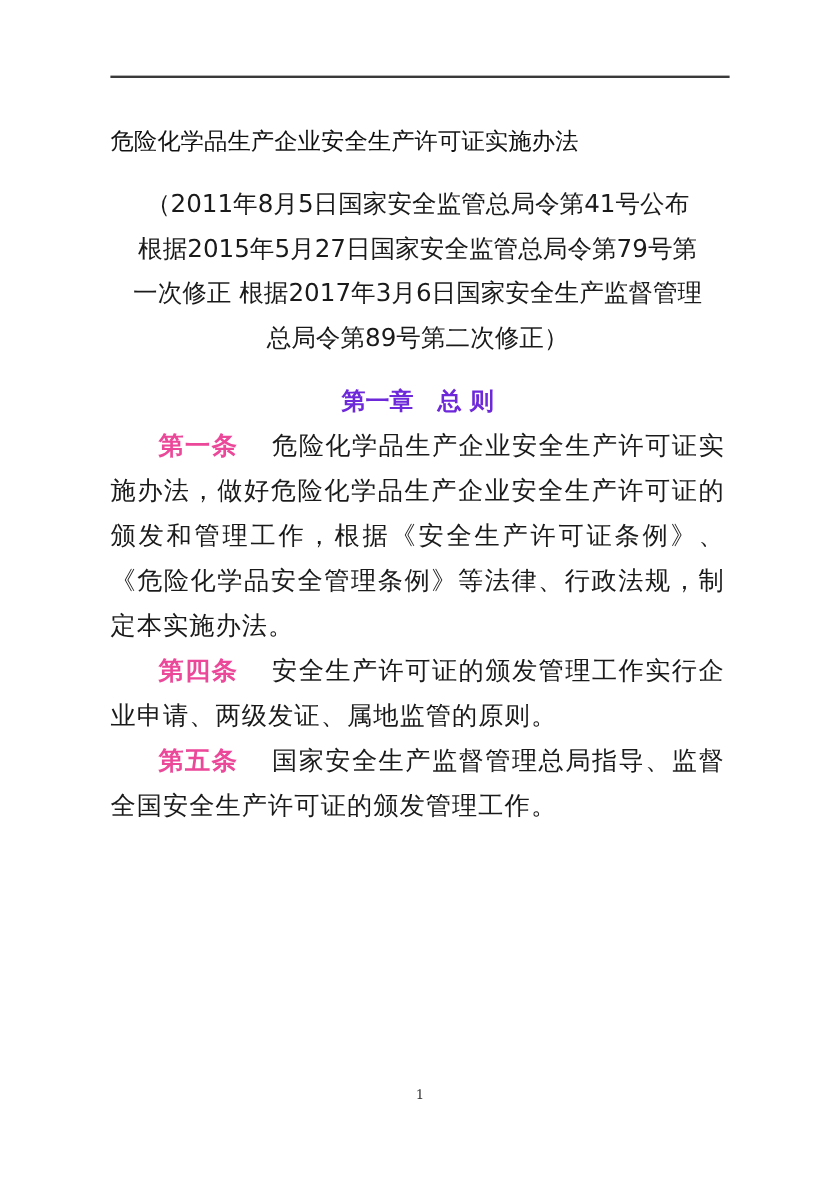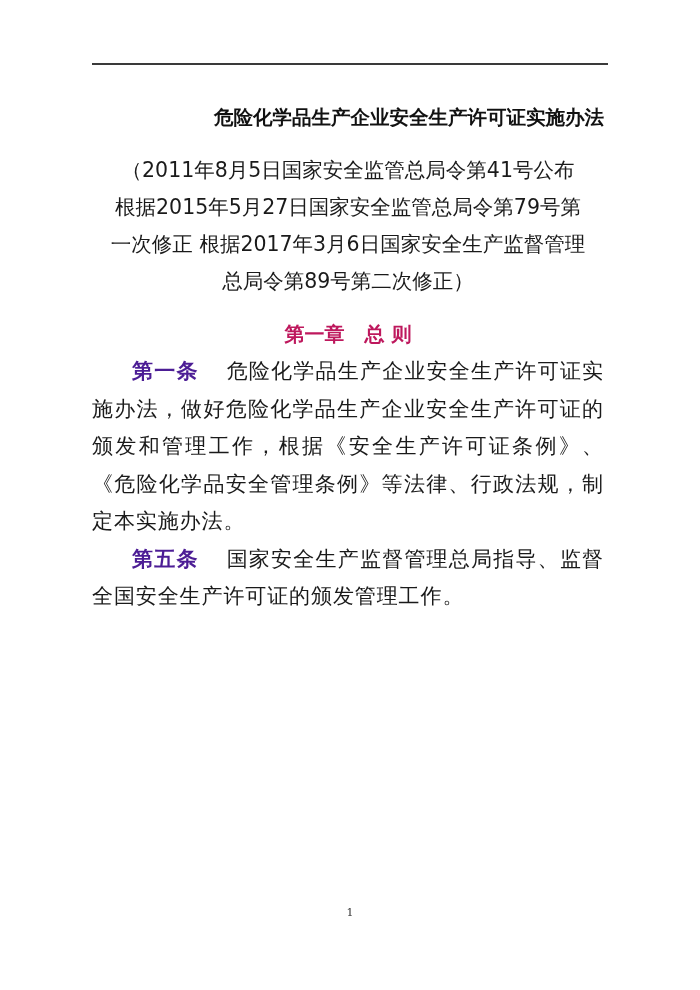--- a/index.html
+++ b/index.html
@@ -30,57 +30,57 @@
       height: 2px;
       background: #3a3a3a;
     }
     .content {
       position: absolute;
       left: 92px;
       top: 100px;
       width: 512px;
     }
     .doc-title {
-      text-align: right;
-      font-weight: bold;
+      text-align: left;
+      font-weight: normal;
       font-size: 19.5px;
       line-height: 36px;
       letter-spacing: 0px;
       margin: 0;
       color: #111;
     }
     .doc-subtitle {
       text-align: center;
       font-size: 20.5px;
       line-height: 37px;
       margin: 16px;
       color: #1a1a1a;
     }
     .chapter-heading {
       text-align: center;
       font-weight: bold;
       font-size: 20px;
       line-height: 37px;
       margin: 0;
-      color: #be185d;
+      color: #6d28d9;
       white-space: pre;
     }
     .article {
       font-size: 21px;
       line-height: 37.5px;
       text-indent: 40px;
       margin: 0;
       text-align: justify;
       letter-spacing: 0.9px;
       color: #1a1a1a;
     }
     .article-num {
       font-weight: bold;
       margin-right: 28px;
-      color: #4c1d95;
+      color: #ec4899;
     }
     .page-number {
       position: absolute;
       left: 0;
       width: 700px;
       top: 906px;
       text-align: center;
       font-family: "DejaVu Serif", "Liberation Serif", serif;
       font-size: 11px;
       color: #333;
@@ -94,18 +94,19 @@
 
   <div class="content">
     <h1 class="doc-title">危险化学品生产企业安全生产许可证实施办法</h1>
     <p class="doc-subtitle">（2011年8月5日国家安全监管总局令第41号公布　根据2015年5月27日国家安全监管总局令第79号第一次修正 根据2017年3月6日国家安全生产监督管理总局令第89号第二次修正）</p>
     <h2 class="chapter-heading">第一章　总 则</h2>
 
     <p class="article"><span class="article-num">第一条</span><span>危险化学品生产企业安全生产许可证实施办法，做好危险化学品生产企业安全生产许可证的颁发和管理工作，根据《安全生产许可证条例》、《危险化学品安全管理条例》等法律、行政法规，制定本实施办法。</span></p>
 
 
 
+    <p class="article"><span class="article-num">第四条</span><span>安全生产许可证的颁发管理工作实行企业申请、两级发证、属地监管的原则。</span></p>
 
     <p class="article"><span class="article-num">第五条</span><span>国家安全生产监督管理总局指导、监督全国安全生产许可证的颁发管理工作。</span></p>
   </div>
 
   <div class="page-number">1</div>
 </div>
 
 </body></html>

